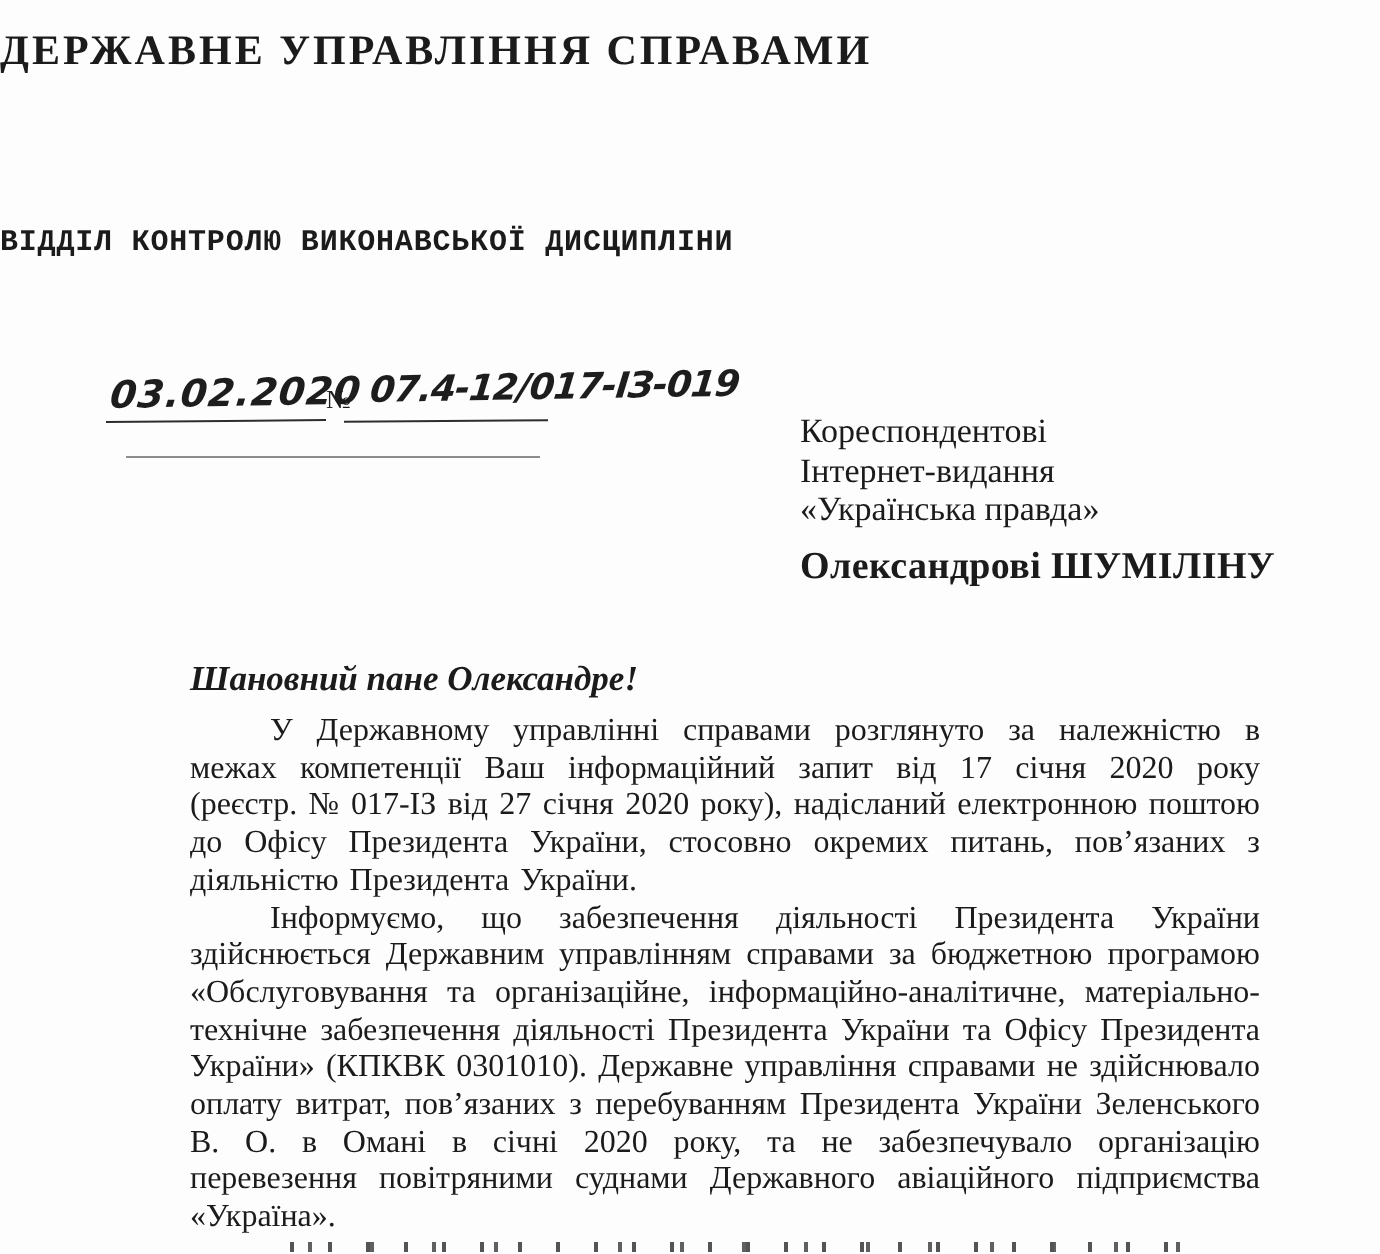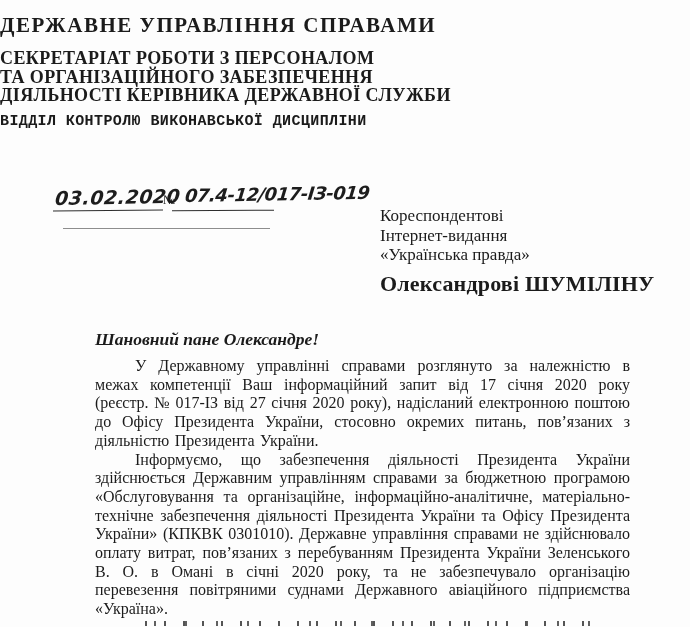--- a/index.html
+++ b/index.html
@@ -35,22 +35,22 @@
     transform-origin:left bottom;
     white-space:nowrap;
   }
   .hw-date{position:absolute;left:54px;top:187px;font-size:19px;letter-spacing:0.5px;}
   .num-sign{position:absolute;left:163px;top:192px;font-size:13px;font-family:"Liberation Serif",serif;}
   .hw-number{position:absolute;left:184px;top:185px;font-size:18px;letter-spacing:-0.5px;}
   .date-underline{position:absolute;left:53px;top:210px;width:110px;border-bottom:1.6px solid #2d2d2d;transform:rotate(-0.5deg);}
   .number-underline{position:absolute;left:172px;top:210px;width:102px;border-bottom:1.6px solid #2d2d2d;transform:rotate(-0.4deg);}
   .blank-ref-line{position:absolute;left:63px;top:228px;width:207px;border-bottom:1.2px solid #8d8d8d;}
   
-  .recipient{position:absolute;left:380px;top:206px;font-size:17px;line-height:19.5px;}
-  .recipient-name{margin-top:9px;font-weight:bold;font-size:22px;letter-spacing:0.2px;}
+  .recipient{position:absolute;left:400px;top:206px;font-size:17px;line-height:19.5px;}
+  .recipient-name{margin-top:9px;font-weight:bold;font-size:19px;letter-spacing:0.2px;}
   
   .salutation{
     position:absolute;left:95px;top:329px;width:535px;
     font-weight:bold;font-style:italic;font-size:17.5px;
   }
   .body-text{
     position:absolute;left:95px;top:357px;width:535px;
     font-size:16px;line-height:18.7px;
     text-align:justify;word-spacing:1.5px;
   }
@@ -64,25 +64,20 @@
     opacity:0.8;
   }
 </style>
 </head>
 <body>
 
 <div class="page" style="background: rgb(253, 253, 253); color: rgb(27, 27, 27);">
 
   <div class="org-name">ДЕРЖАВНЕ УПРАВЛІННЯ СПРАВАМИ</div>
 
-  <div class="dept">
-    <div>СЕКРЕТАРІАТ РОБОТИ З ПЕРСОНАЛОМ</div>
-    <div>ТА ОРГАНІЗАЦІЙНОГО ЗАБЕЗПЕЧЕННЯ</div>
-    <div>ДІЯЛЬНОСТІ КЕРІВНИКА ДЕРЖАВНОЇ СЛУЖБИ</div>
-  </div>
 
   <div class="division">
     <div>ВІДДІЛ КОНТРОЛЮ ВИКОНАВСЬКОЇ ДИСЦИПЛІНИ</div>
   </div>
 
   <div class="handwritten hw-date">03.02.2020</div>
   <div class="num-sign">№</div>
   <div class="handwritten hw-number">07.4-12/017-ІЗ-019</div>
   <div class="date-underline"></div>
   <div class="number-underline"></div>

